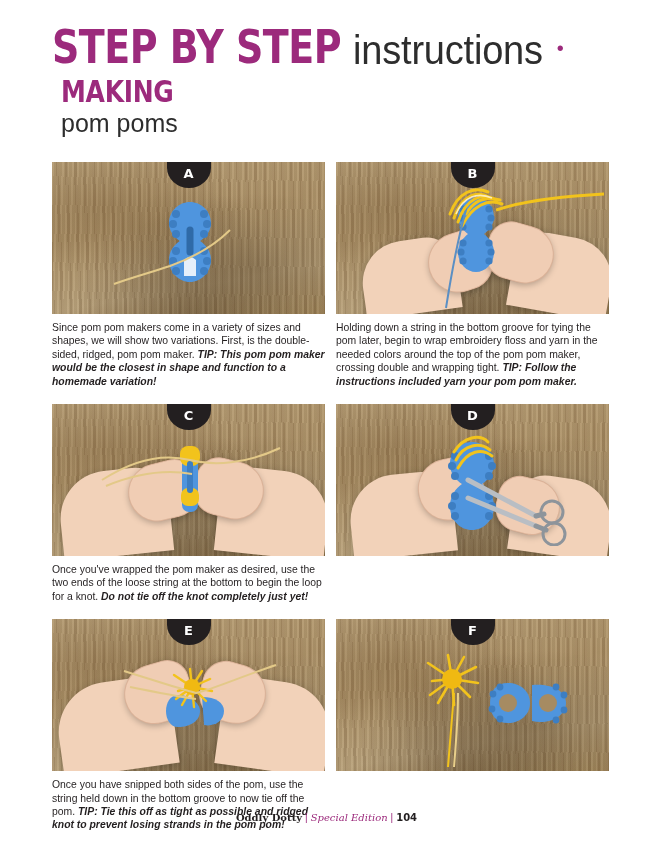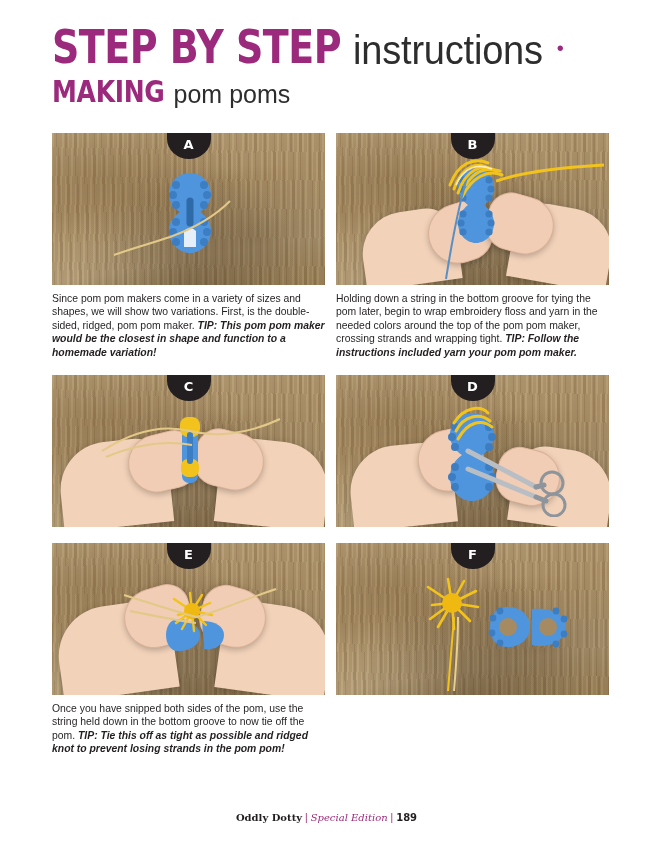--- a/index.html
+++ b/index.html
@@ -60,20 +60,21 @@
     color: #9c2a7c;
     font-size: 20px;
     letter-spacing: 4px;
     overflow: hidden;
     font-family: "Liberation Sans", sans-serif;
   }
   .subtitle-row {
     display: flex;
     align-items: baseline;
     margin-top: 6px;
+    flex-direction: column;
   }
   .sub-bold {
     font-family: "DejaVu Sans", sans-serif;
     font-weight: bold;
     font-size: 25px;
     color: #9c2a7c;
     text-transform: uppercase;
     letter-spacing: -0.3px;
     transform: scaleY(1.2);
     transform-origin: left bottom;
@@ -324,21 +325,21 @@
           </svg>
         </div>
 
         <div class="tool" style="left:104px; top:48px; width:40px; height:100px; z-index:5;">
           <svg width="40" height="100" viewBox="0 0 40 100">
             <path d="M26 0 C18 28 12 60 6 98" stroke="#5a8fc4" stroke-width="2" fill="none"></path>
           </svg>
         </div>
       </div>
       <div class="caption">
-        <span>Holding down a string in the bottom groove for tying the pom later, begin to wrap embroidery floss and yarn in the needed colors around the top of the pom pom maker, crossing strands and wrapping tight.</span>
+        <span>Holding down a string in the bottom groove for tying the pom later, begin to wrap embroidery floss and yarn in the needed colors around the top of the pom pom maker, crossing double and wrapping tight.</span>
         <span class="tip">TIP: Follow the instructions included yarn your pom pom maker.</span>
       </div>
     </div>
 
     <div class="step">
       <div class="photo">
         <div class="board"></div>
         <div class="badge">C</div>
 
         <div class="arm" style="left:8px; top:66px; width:110px; height:86px; border-radius:48px 34px 0 0; transform:rotate(-6deg);"></div>
@@ -353,20 +354,24 @@
             <rect x="9" y="44" width="18" height="18" rx="7" fill="#f2c31c"></rect>
             <path d="M18 20 L18 46" stroke="#3d7ec2" stroke-width="6" stroke-linecap="round"></path>
           </svg>
         </div>
         <div class="tool" style="left:44px; top:34px; width:190px; height:70px; z-index:7;">
           <svg width="190" height="70" viewBox="0 0 190 70">
             <path d="M6 42 C40 20 70 16 94 22 C118 28 150 26 184 10" stroke="#e3c988" stroke-width="2" fill="none"></path>
             <path d="M10 48 C44 34 74 32 96 36" stroke="#e3c988" stroke-width="2" fill="none"></path>
           </svg>
         </div>
+      </div>
+      <div class="caption">
+        <span>Once you've wrapped the pom maker as desired, use the two ends of the loose string at the bottom to begin the loop for a knot.</span>
+        <span class="plain-italic">Do not tie off the knot completely just yet!</span>
       </div>
     </div>
 
     <div class="step">
       <div class="photo">
         <div class="board"></div>
         <div class="badge">D</div>
 
         <div class="arm" style="left:14px; top:70px; width:104px; height:82px; border-radius:46px 32px 0 0; transform:rotate(-6deg);"></div>
         <div class="hand" style="left:82px; top:54px; width:64px; height:60px; border-radius:30px 22px 26px 30px; transform:rotate(-12deg);"></div>
@@ -506,16 +511,16 @@
                 <circle cx="68" cy="41" r="3.4"></circle>
             </g>
           </svg>
         </div>
       </div>
     </div>
 
   </div>
 
   <div class="footer">
-    <span class="brand">Oddly Dotty</span><span class="sep">|</span><span class="edition">Special Edition</span><span class="sep">|</span><span class="page-no">189</span>
+    <span class="brand">Oddly Dotty</span><span class="sep">|</span><span class="edition">Special Edition</span><span class="sep">|</span><span class="page-no">104</span>
   </div>
 
 </div>
 
 </body></html>

